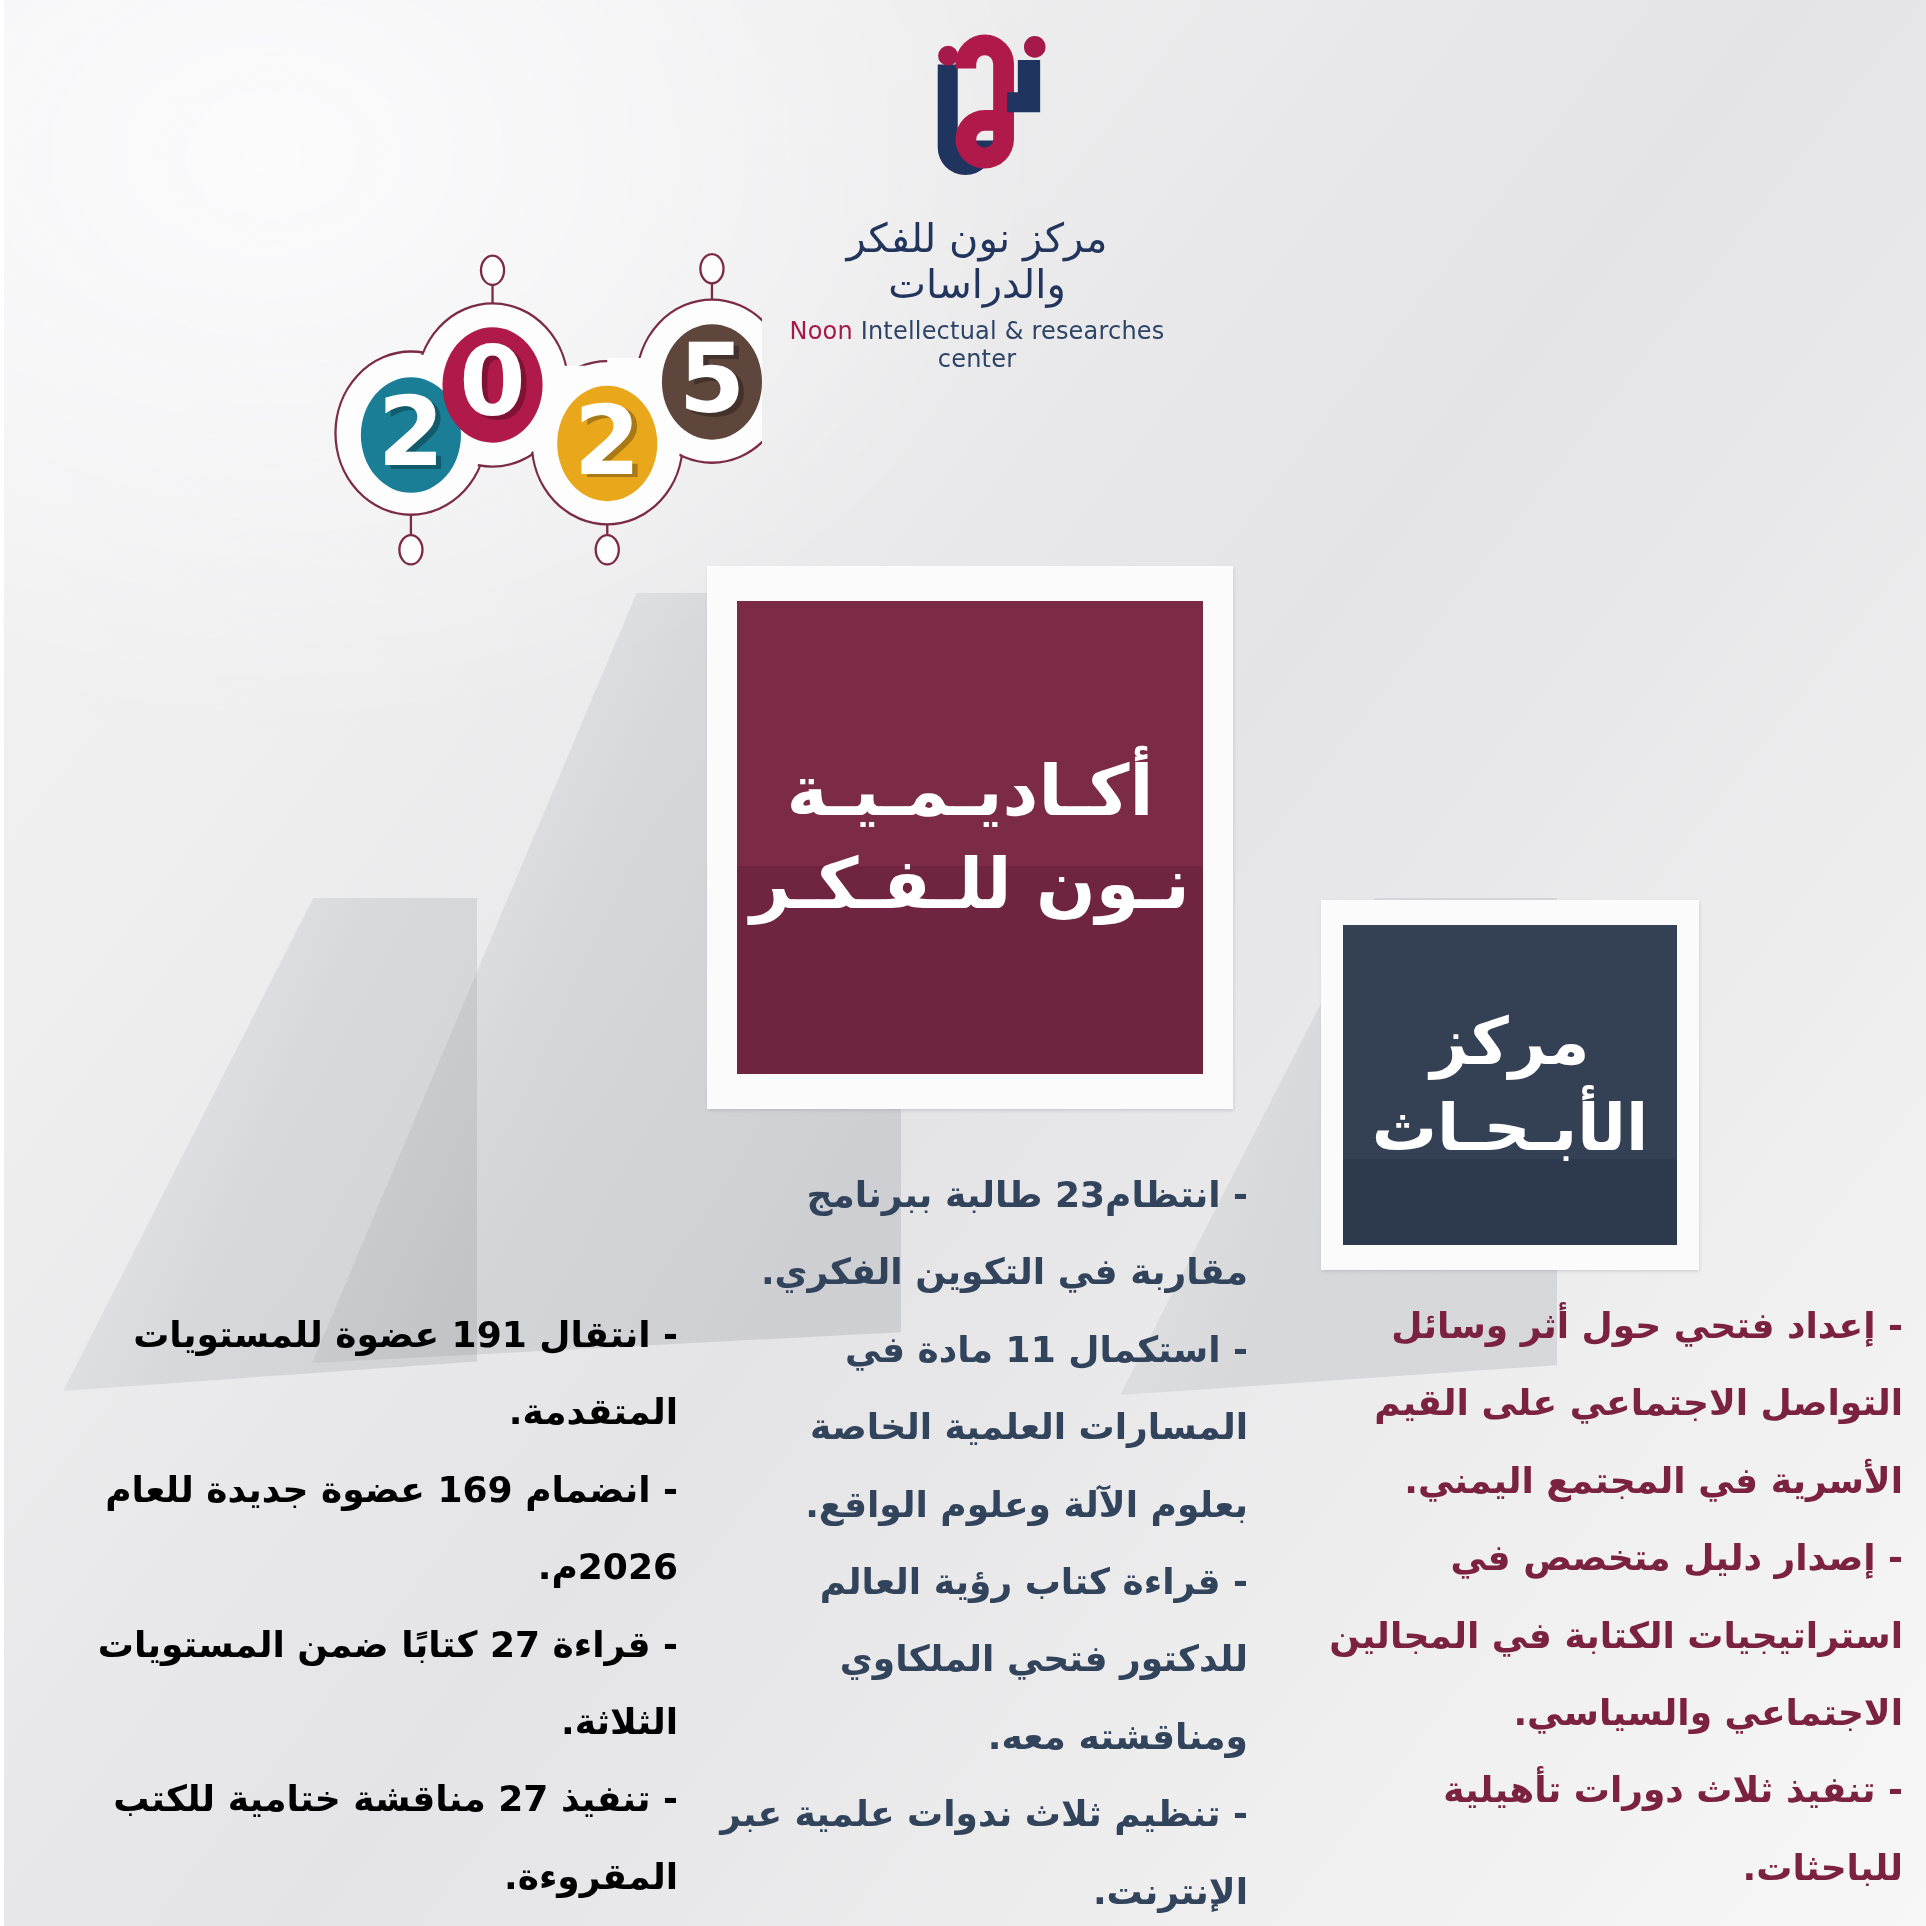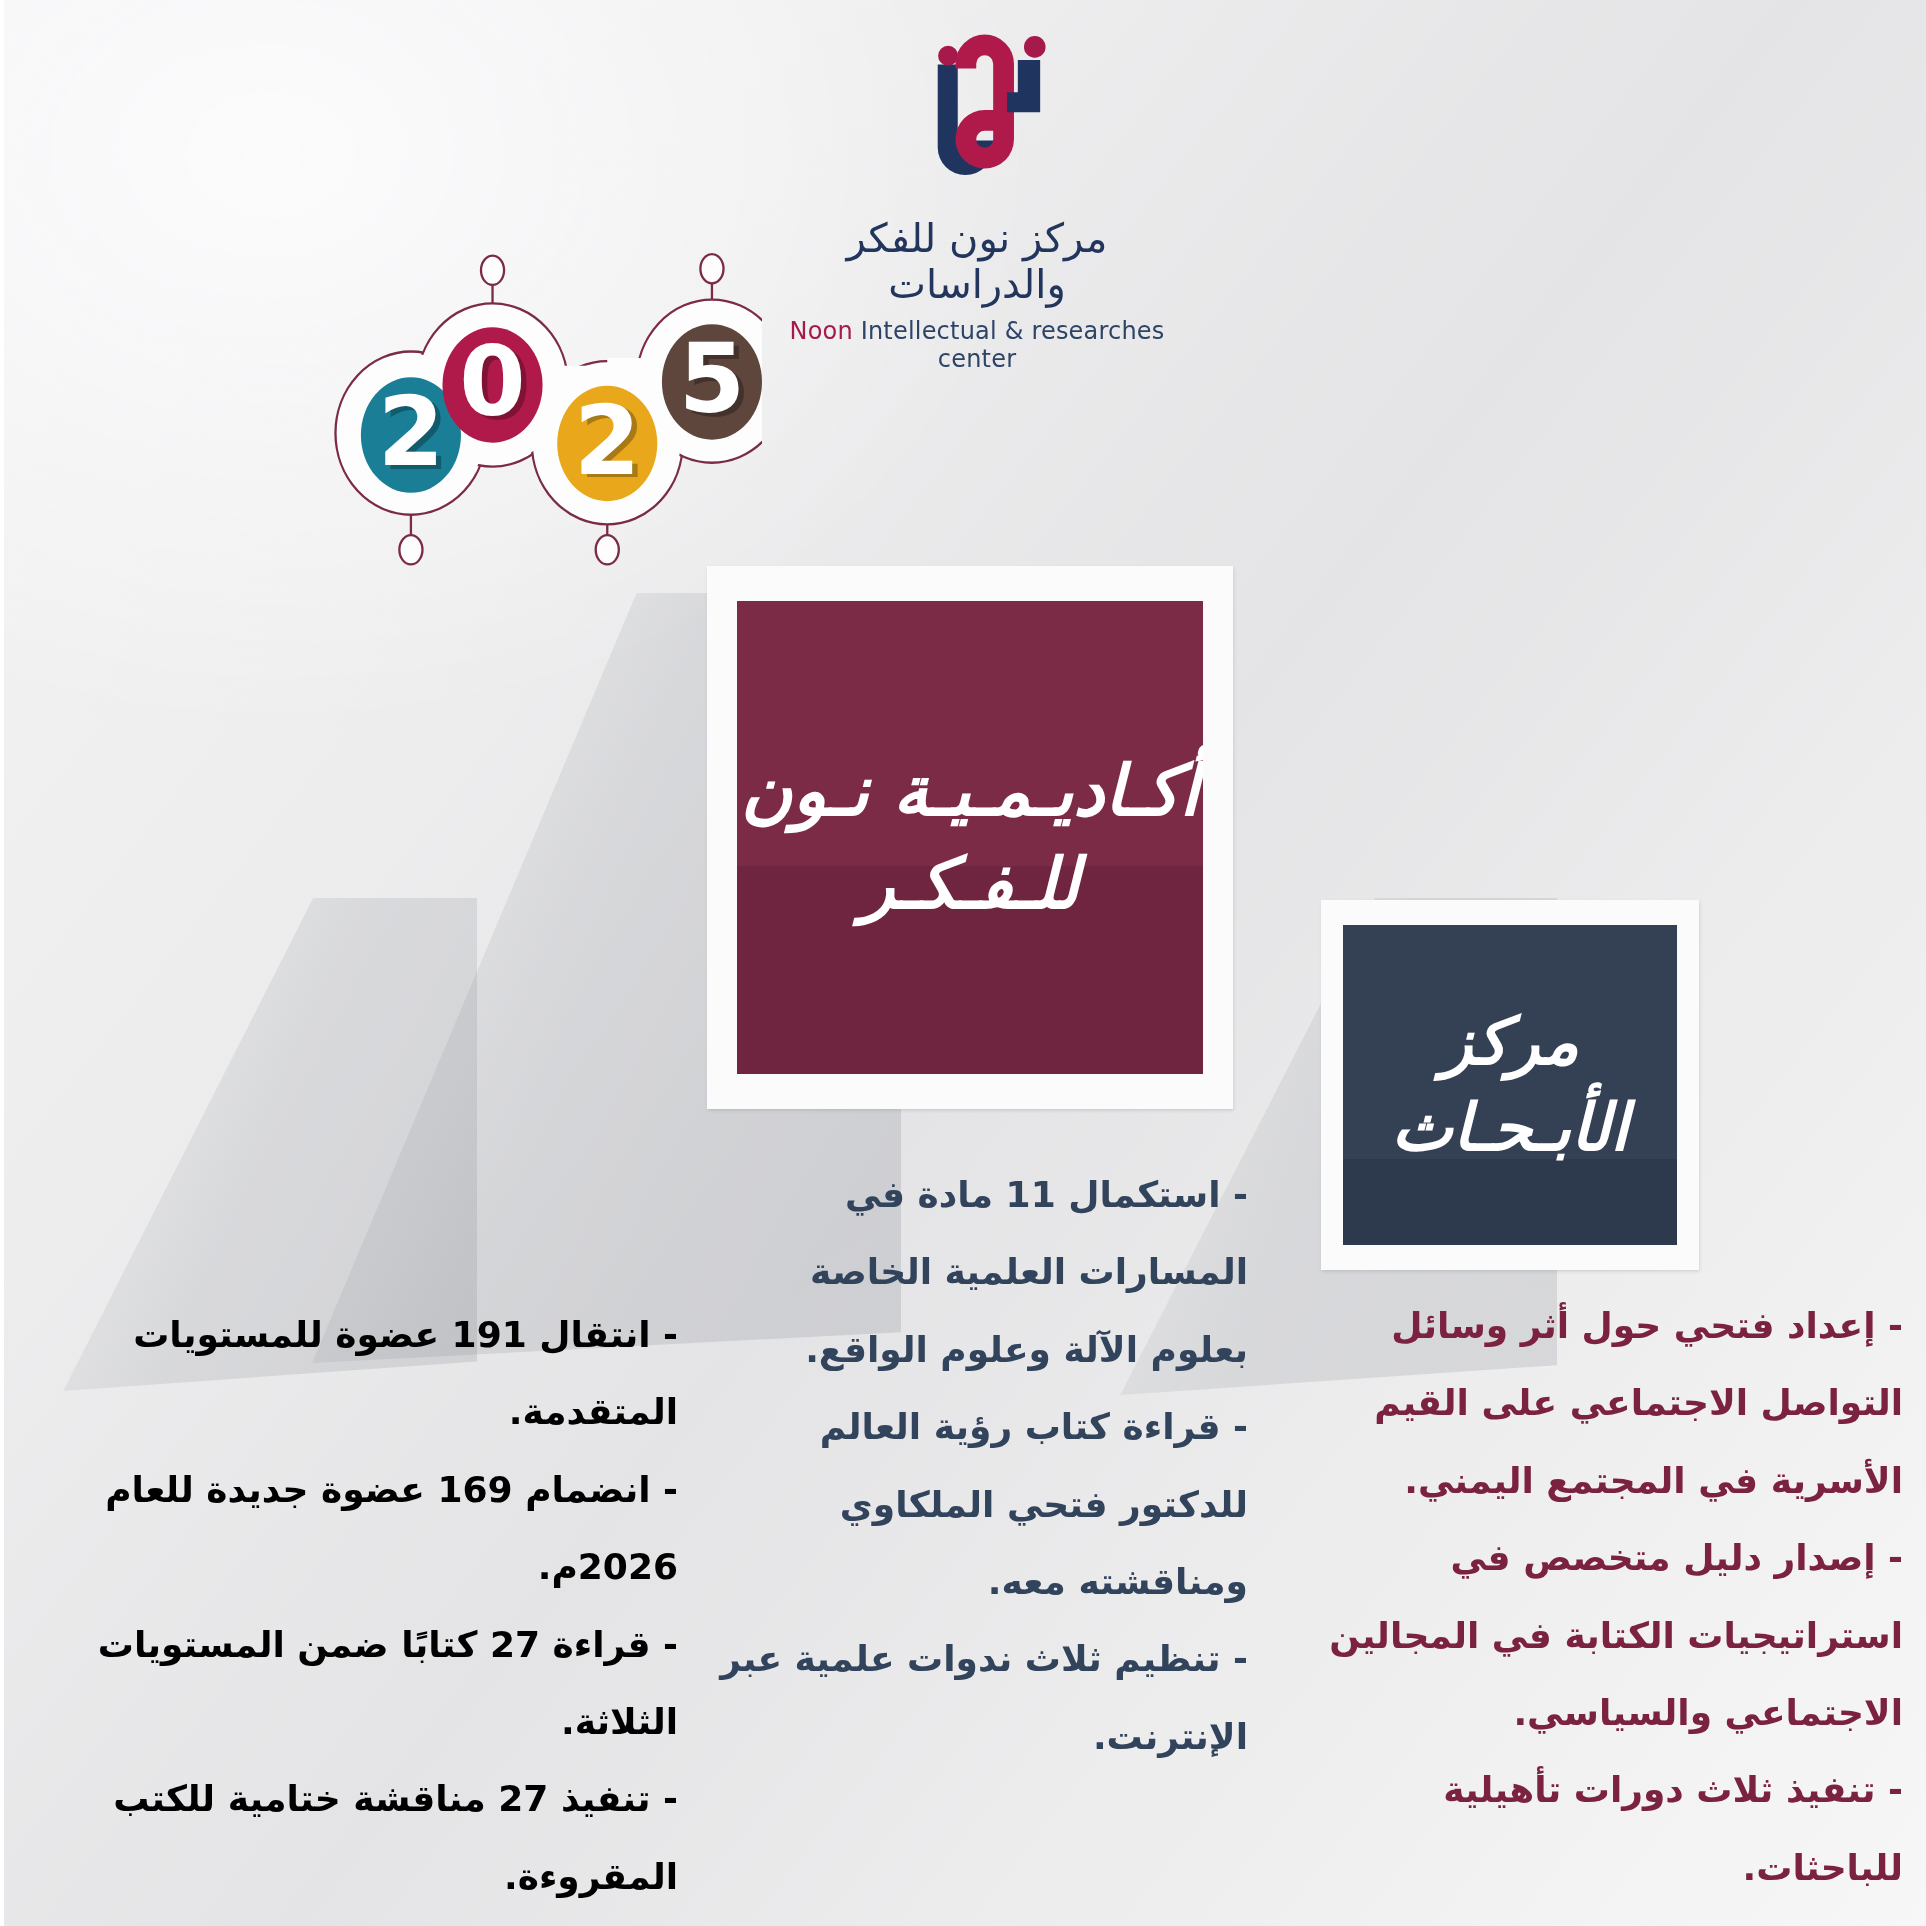--- a/index.html
+++ b/index.html
@@ -54,21 +54,21 @@
   .headline span{
     font-size:116px;line-height:1;font-weight:700;direction:rtl;white-space:nowrap;
     background:linear-gradient(178deg,#2c3a5e 0%,#3c3a5e 22%,#6a3355 52%,#9c1f4c 82%,#ab1a49 100%);
     -webkit-background-clip:text;background-clip:text;color:transparent;
     -webkit-text-stroke:2.3px rgba(255,255,255,0.92);
     paint-order:stroke fill;
     filter:drop-shadow(3.9px 5.4px 3.9px rgba(110,114,122,0.30));
   }
 
   
-  .card{position:absolute;background:#fbfbfb;box-shadow:1.2px 1.9px 3.5px rgba(120,124,132,0.30);font-style:italic;}
+  .card{position:absolute;background:#fbfbfb;box-shadow:1.2px 1.9px 3.5px rgba(120,124,132,0.30);}
   .card .inner{position:relative;width:100%;height:100%;display:flex;align-items:center;justify-content:center;overflow:hidden;}
   .card .inner .band{position:absolute;left:0;right:0;bottom:0;}
   .card .title{position:relative;z-index:2;color:#fff;text-align:center;direction:rtl;line-height:1.32;font-weight:700;}
 
   #card-center{left:707px;top:566px;width:526px;height:543px;padding:35px 30px;box-sizing:border-box;}
   #card-center .inner{background:#7c2b46;}
   #card-center .inner .band{height:44%;background:#6f253f;}
   #card-center .title{font-size:70px;letter-spacing:0.8px;}
 
   #card-left{left:270px;top:900px;width:389px;height:378px;padding:26px 21.6px;box-sizing:border-box;}
@@ -178,20 +178,21 @@
 
   <div class="card" id="card-right">
     <div class="inner">
       <div class="band"></div>
       <div class="title">مركز الأبـحـاث</div>
     </div>
   </div>
 
   <div class="blist" id="list-center">
     <ul>
+        <li>- انتظام23 طالبة ببرنامج مقاربة في التكوين الفكري.</li>
         <li>- استكمال 11 مادة في المسارات العلمية الخاصة بعلوم الآلة وعلوم الواقع.</li>
         <li>- قراءة كتاب رؤية العالم للدكتور فتحي الملكاوي ومناقشته معه.</li>
         <li>- تنظيم ثلاث ندوات علمية عبر الإنترنت.</li>
       </ul>
   </div>
 
   <div class="blist" id="list-left">
     <ul>
         <li>- انتقال 191 عضوة للمستويات المتقدمة.</li>
         <li>- انضمام 169 عضوة جديدة للعام 2026م.</li>

